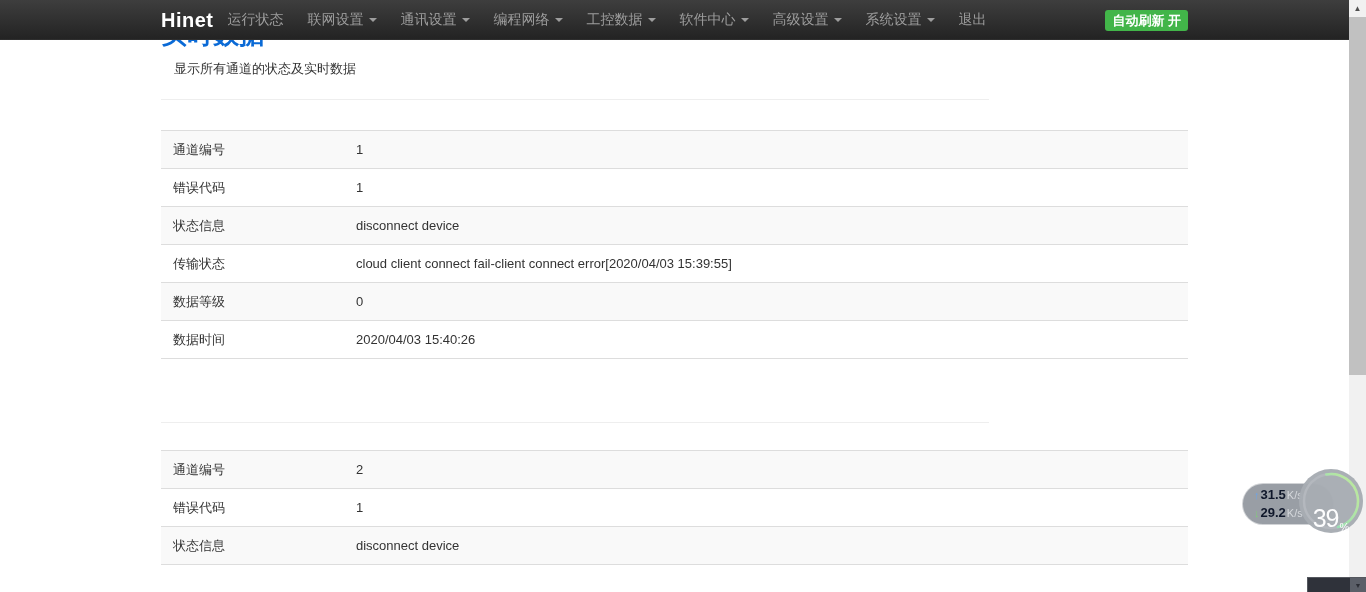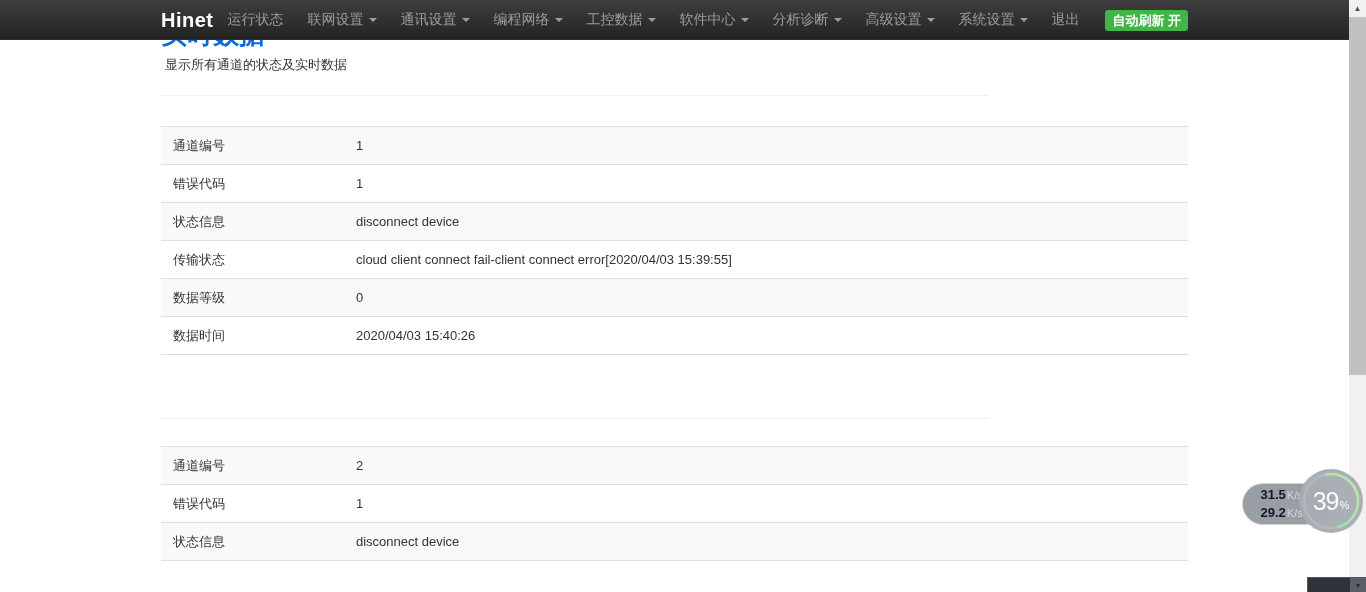--- a/index.html
+++ b/index.html
@@ -39,21 +39,21 @@
     font-size:13px; font-weight:bold; line-height:1;
     padding:4px 7px; border-radius:3px; cursor:pointer; white-space:nowrap;
   }
 
   
   .container { width:1027px; margin-left:161px; padding-top:20px; }
   .page-title {
     margin:0 0 9px 0; font-size:26px; font-weight:bold;
     color:var(--title-color,#0a6ad6); line-height:28px;
   }
-  .page-subtitle { margin:4px; font-size:13px; color:#333; line-height:16px; }
+  .page-subtitle { margin:13px; font-size:13px; color:#333; line-height:16px; }
   hr.sep {
     border:none; border-top:1px solid #eeeeee; height:0;
     width:828px; margin:22px 0 0 0;
   }
   hr.sep2 { margin-top:63px; }
 
   table.kv {
     width:1027px; border-collapse:collapse; table-layout:fixed;
     font-size:13px; color:#333;
   }
@@ -93,21 +93,21 @@
   .speed-arrow.down { color:#82c97c; }
   .speed-num { color:#0f172a; font-weight:bold; font-size:13px; }
   .speed-unit { color:#d5d8dc; font-size:11px; margin-left:1px; }
 
   .percent-circle {
     position:absolute; left:1299px; top:469px; width:64px; height:64px;
     z-index:56; cursor:pointer;
   }
   .percent-circle svg { position:absolute; left:0; top:0; }
   .percent-text {
-    position:absolute; inset:0; display:flex; align-items:center; justify-content:center;
+    position:absolute; inset:0; display:flex; align-items:flex-end; justify-content:center;
     color:#fdfdfe;
   }
   .percent-num { font-size:25px; font-weight:normal; letter-spacing:-1px; }
   .percent-sym { font-size:11px; margin-top:8px; margin-left:1px; }
 
   
   .corner-panel {
     position:absolute; left:1307px; top:577px; width:59px; height:15px;
     background:#2f323a; border-top:1px solid #55585f; border-left:1px solid #55585f;
     z-index:60;
@@ -161,26 +161,20 @@
           </a>
         </li>
 
         <li>
           <a class="nav-item">
             <span>软件中心</span>
             <span class="caret"></span>
           </a>
         </li>
 
-        <li>
-          <a class="nav-item">
-            <span>分析诊断</span>
-            <span class="caret"></span>
-          </a>
-        </li>
 
         <li>
           <a class="nav-item">
             <span>高级设置</span>
             <span class="caret"></span>
           </a>
         </li>
 
         <li>
           <a class="nav-item">

